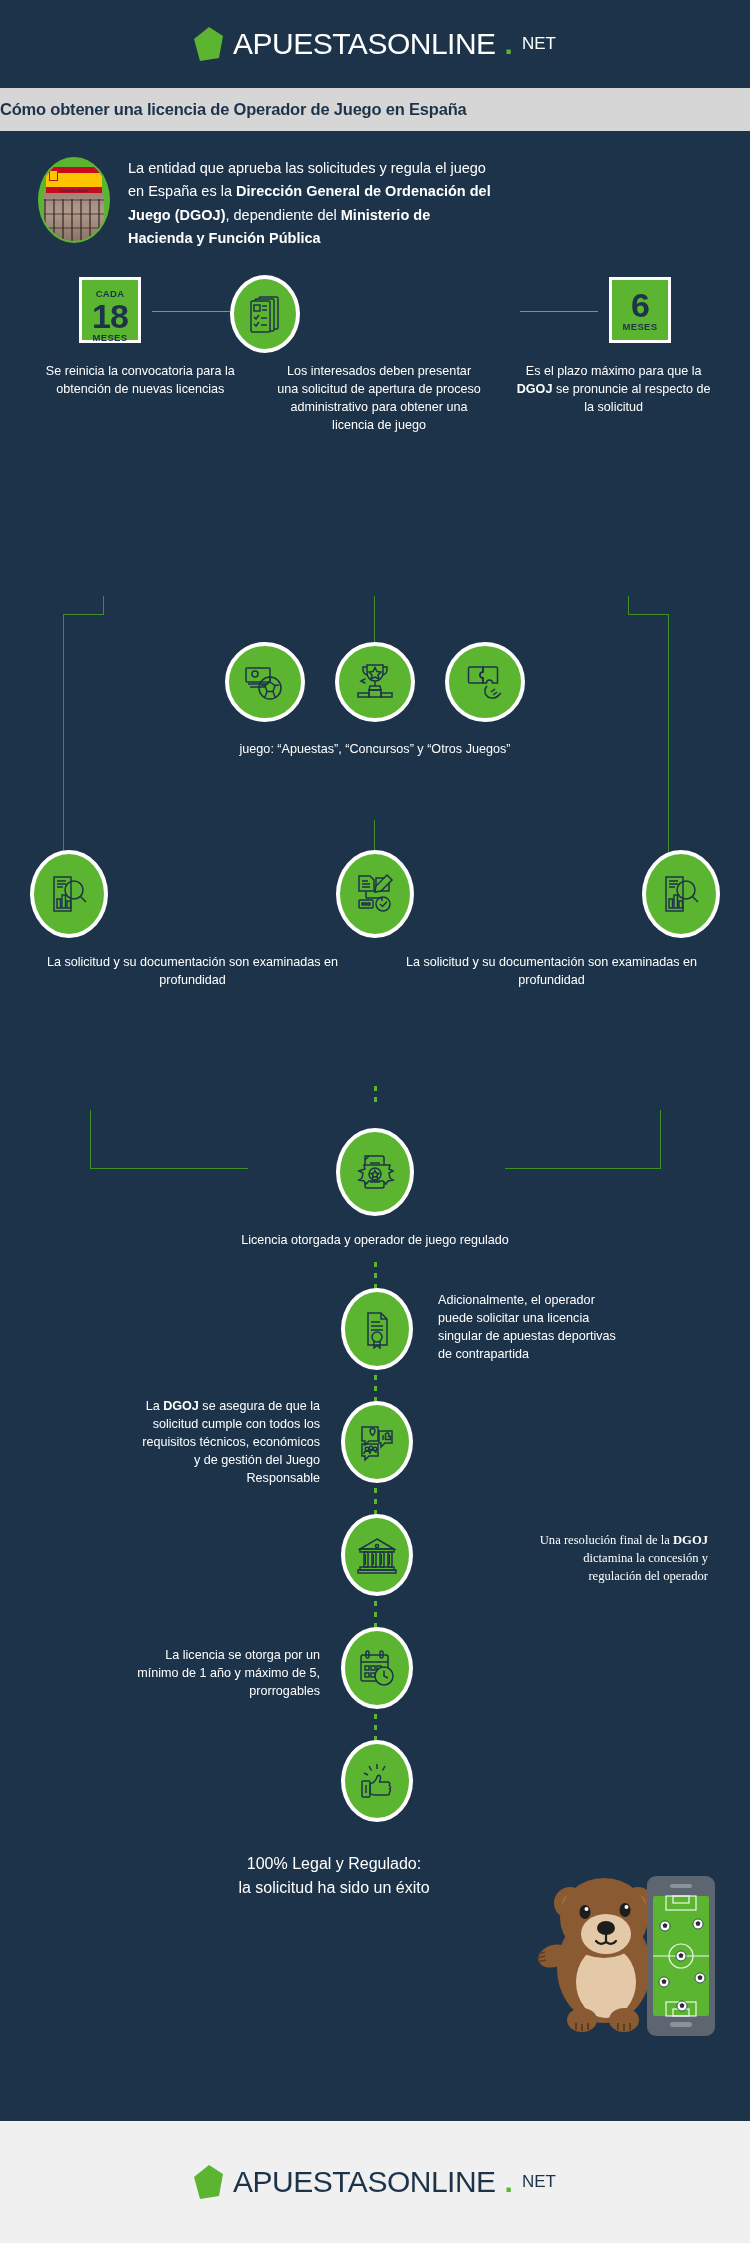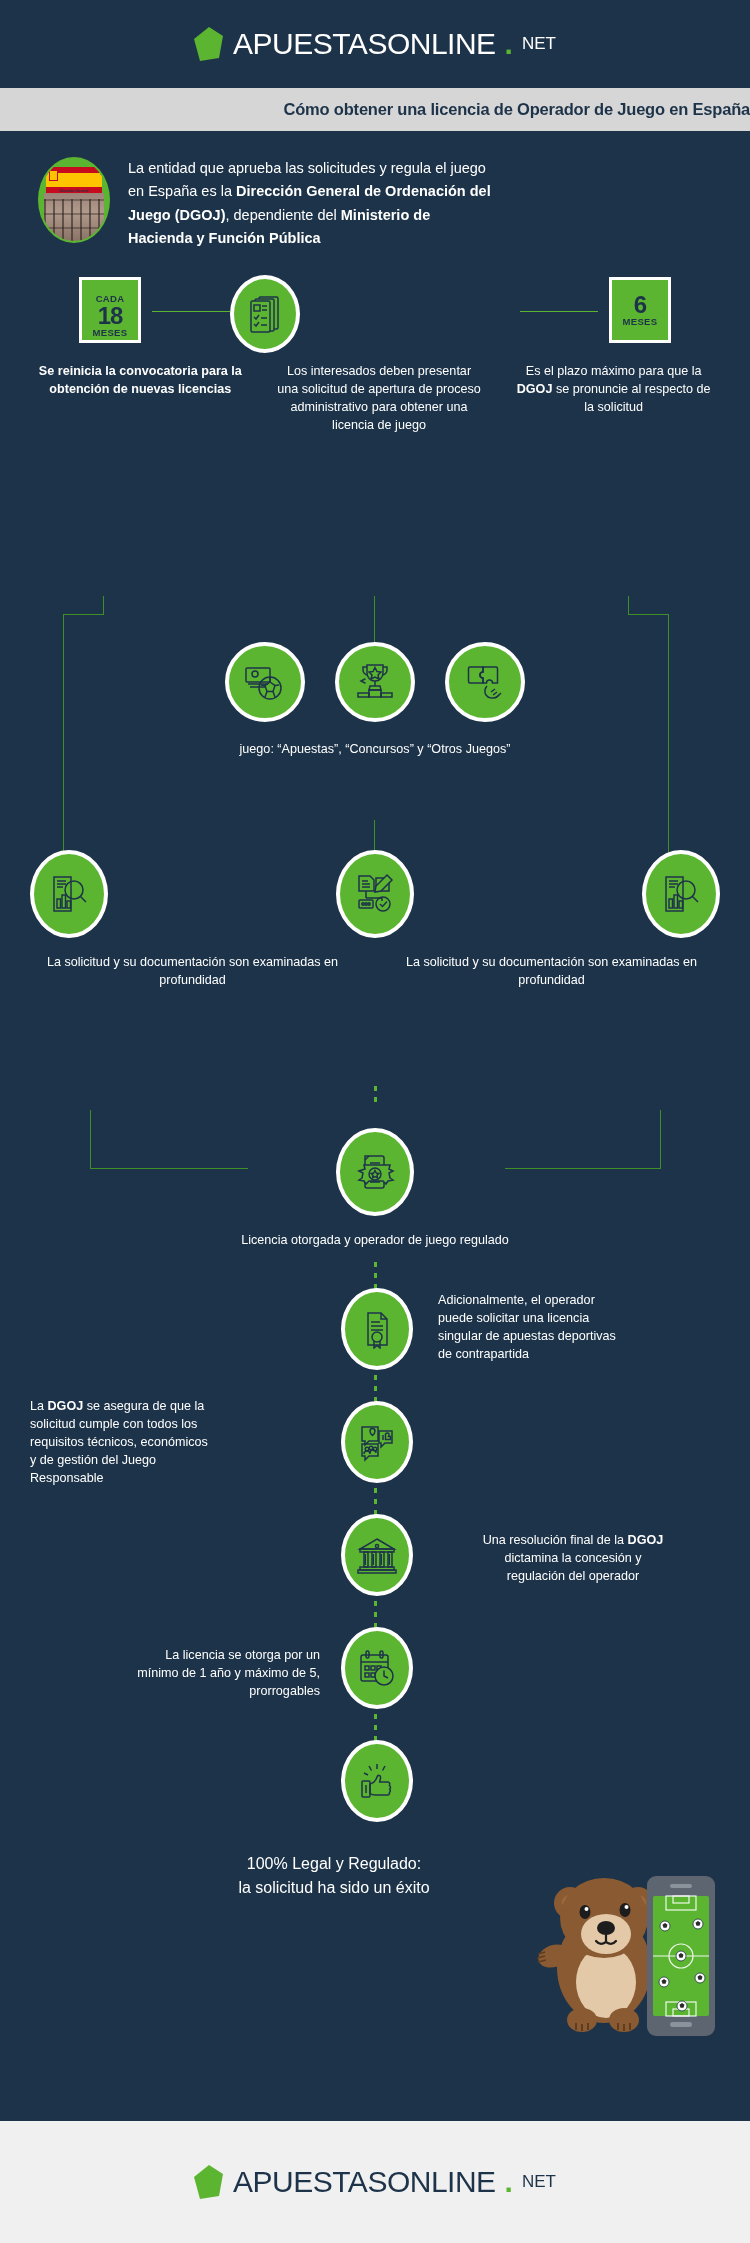--- a/index.html
+++ b/index.html
@@ -37,21 +37,21 @@
   }
   .logo-text.dark { color: #1d3349; }
   .logo-dot { color: #5cb531; font-size: 30px; font-weight: 700; }
   .logo-net { font-size: 17px; letter-spacing: 0px; }
 
   .title-bar {
     height: 43px;
     background: #d6d6d6;
     display: flex;
     align-items: center;
-    justify-content: flex-end;
+    justify-content: flex-start;
   }
   .title-bar h1 {
     font-size: 16.5px;
     font-weight: 700;
     color: #1d3349;
     letter-spacing: -0.2px;
   }
 
   
   .intro {
@@ -122,21 +122,21 @@
   .badge {
     position:absolute; top:0;
     width: 62px; height: 66px;
     background:#5cb531;
     border: 3px solid #ffffff;
     display:flex; flex-direction:column;
     align-items:center; justify-content:center;
     color:#1d3349;
   }
   .badge .kicker { font-size: 9.5px; font-weight:700; letter-spacing:0.3px; line-height:1;margin-top:12px; }
-  .badge .num { font-size: 24px; font-weight:700; line-height:1.0; letter-spacing:-1px; }
+  .badge .num { font-size: 34px; font-weight:700; line-height:1.0; letter-spacing:-1px; }
   .badge .unit { font-size: 9.5px; font-weight:700; letter-spacing:0.3px; line-height:1; }
   .badge.left { left: 79px; }
   .badge.right { left: 609px; }
   .hline {
     position:absolute; top: 34px; height:1px; background:#5cb531;
   }
   .hline.l { left: 152px; width: 78px; }
   .hline.r { left: 520px; width: 78px; }
   .mid-circ {
     position:absolute; left: 230px; top: -2px;
@@ -224,21 +224,21 @@
     </svg>
   </div>
   <div class="hline r"></div>
   <div class="badge right">
     <span class="num">6</span>
     <span class="unit">MESES</span>
   </div>
 </div>
 
 <div class="cols3" style="margin-top:14px; padding:0 16px;">
-  <div style="padding:0 22px;font-weight:bold;">
+  <div style="padding:0 22px;">
       <p class="cap">Se reinicia la convocatoria para la obtención de nuevas licencias</p>
     </div>
   <div style="padding:0 12px;">
       <p class="cap">Los interesados deben presentar una solicitud de apertura de proceso administrativo para obtener una licencia de juego</p>
     </div>
   <div style="padding:0 18px;">
       <p class="cap">Es el plazo máximo para que la <b>DGOJ</b> se pronuncie al respecto de la solicitud</p>
     </div>
 </div>
 
@@ -411,21 +411,21 @@
       <path d="M26 13 v5 M28.5 12 c1.5 -2 4 -1 3.5 1 l-.5 1.5 h2 v3 h-5 v-5.5 z"></path>
       <path d="M5 22 h16 v12 h-9 l-4 4 v-4 H5 z"></path>
       <circle cx="10" cy="27" r="1.8"></circle>
         <circle cx="14" cy="26" r="1.8"></circle>
         <circle cx="18" cy="27" r="1.8"></circle>
       <path d="M7 32 a3 3 0 0 1 6 0 M13 31 a3 3 0 0 1 6 0"></path>
     </svg>
   </div>
 </div>
 <div style="position:absolute; left:30px; top:1398px; width:290px;">
-  <p class="cap" style="text-align:left;">La <b>DGOJ</b> se asegura de que la<br>solicitud cumple con todos los<br>requisitos técnicos, económicos<br>y de gestión del Juego<br>Responsable</p>
+  <p class="cap" style="text-align:right;">La <b>DGOJ</b> se asegura de que la<br>solicitud cumple con todos los<br>requisitos técnicos, económicos<br>y de gestión del Juego<br>Responsable</p>
 </div>
 
 <div class="dotline" style="top:1488px; height:30px;"></div>
 
 <div style="position:absolute; left:322px; top:1514px; width:110px;">
   <div class="circ" style="width:72px;height:82px;margin:0 auto;">
     <svg width="40" height="40" viewBox="0 0 40 40" fill="none" stroke="#1d3349" stroke-width="1.5">
       <polygon points="20,4 37,14 3,14"></polygon>
       <circle cx="20" cy="11" r="1.6"></circle>
       <rect x="3" y="14" width="34" height="3"></rect>
@@ -436,21 +436,21 @@
       <line x1="8.3" y1="19" x2="8.3" y2="30"></line>
         <line x1="16.3" y1="19" x2="16.3" y2="30"></line>
       <line x1="24.3" y1="19" x2="24.3" y2="30"></line>
         <line x1="32.3" y1="19" x2="32.3" y2="30"></line>
       <rect x="3" y="32" width="34" height="3"></rect>
       <rect x="1" y="35" width="38" height="3"></rect>
     </svg>
   </div>
 </div>
 <div style="position:absolute; left:438px; top:1532px; width:270px;">
-  <p class="cap" style="text-align:center;">Una resolución final de la <b>DGOJ</b><br><span>dictamina la concesión y</span><br><span>regulación del operador</span></p>
+  <p class="cap" style="text-align:right;font-family:Liberation Serif, serif;">Una resolución final de la <b>DGOJ</b><br><span>dictamina la concesión y</span><br><span>regulación del operador</span></p>
 </div>
 
 <div class="dotline" style="top:1601px; height:30px;"></div>
 
 <div style="position:absolute; left:322px; top:1627px; width:110px;">
   <div class="circ" style="width:72px;height:82px;margin:0 auto;">
     <svg width="40" height="40" viewBox="0 0 40 40" fill="none" stroke="#1d3349" stroke-width="1.5">
       <rect x="4" y="7" width="27" height="26" rx="2"></rect>
       <line x1="4" y1="14" x2="31" y2="14"></line>
       <rect x="9" y="3" width="3" height="7" rx="1.5"></rect>

